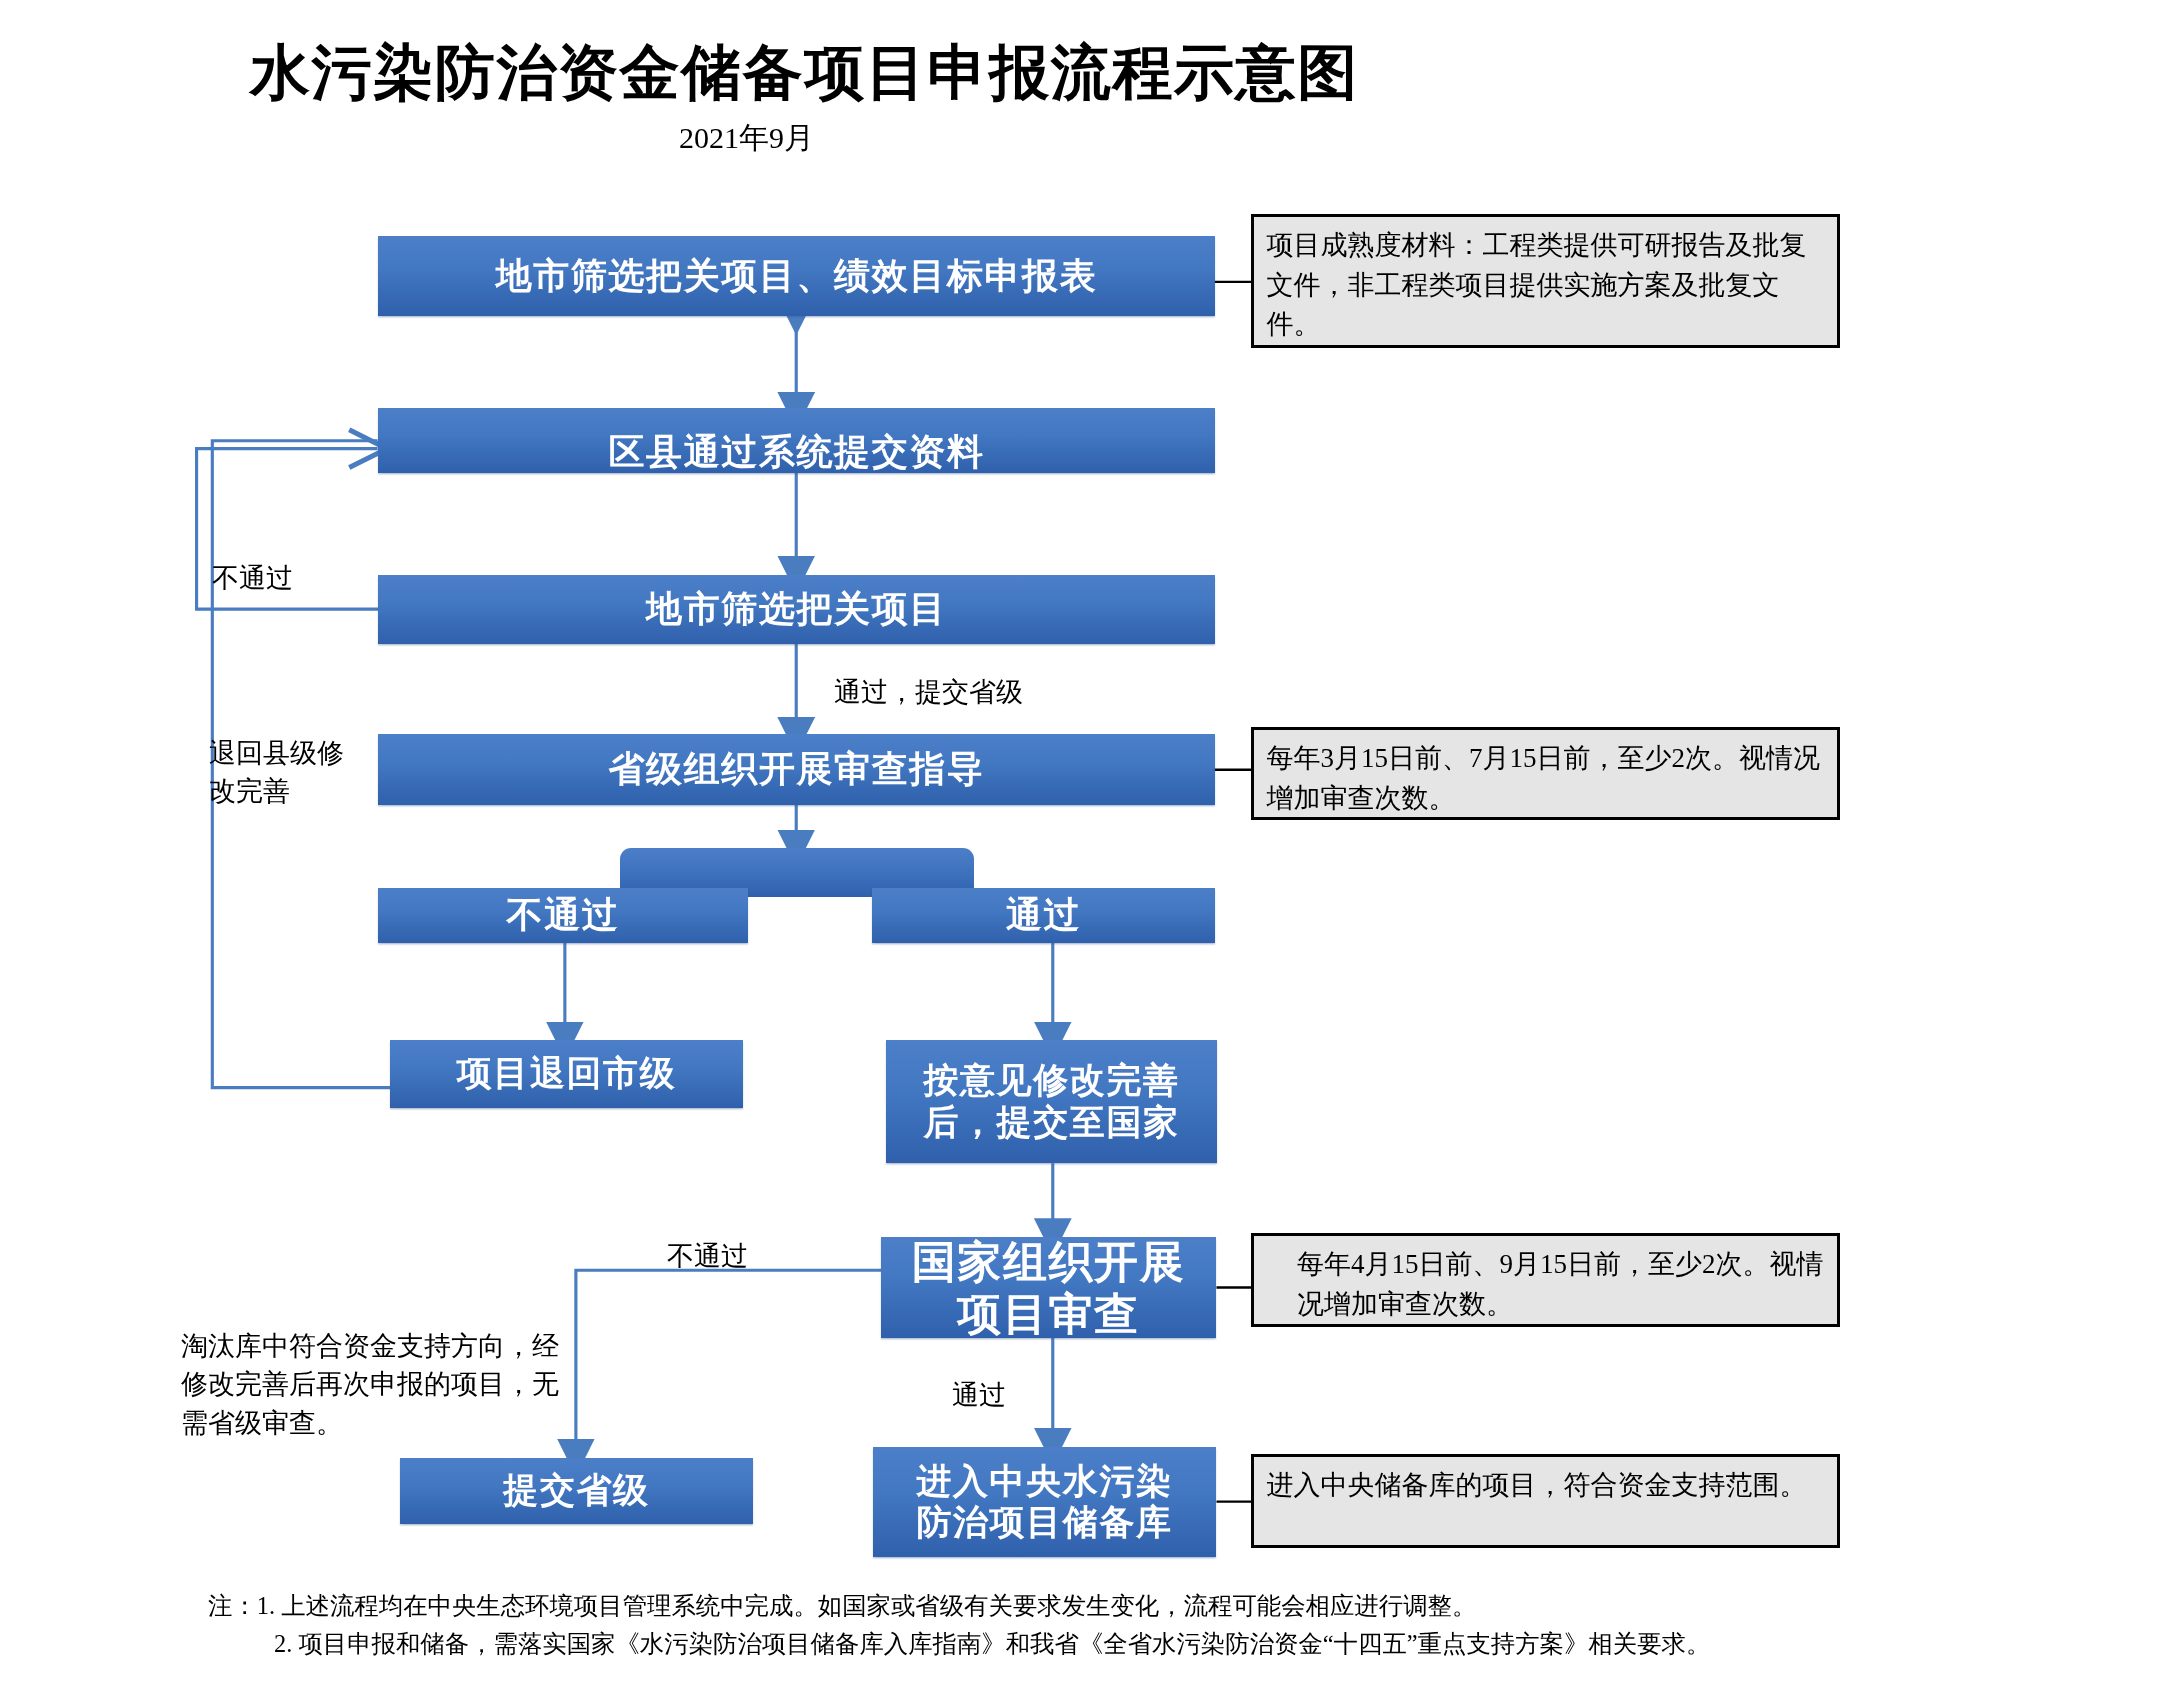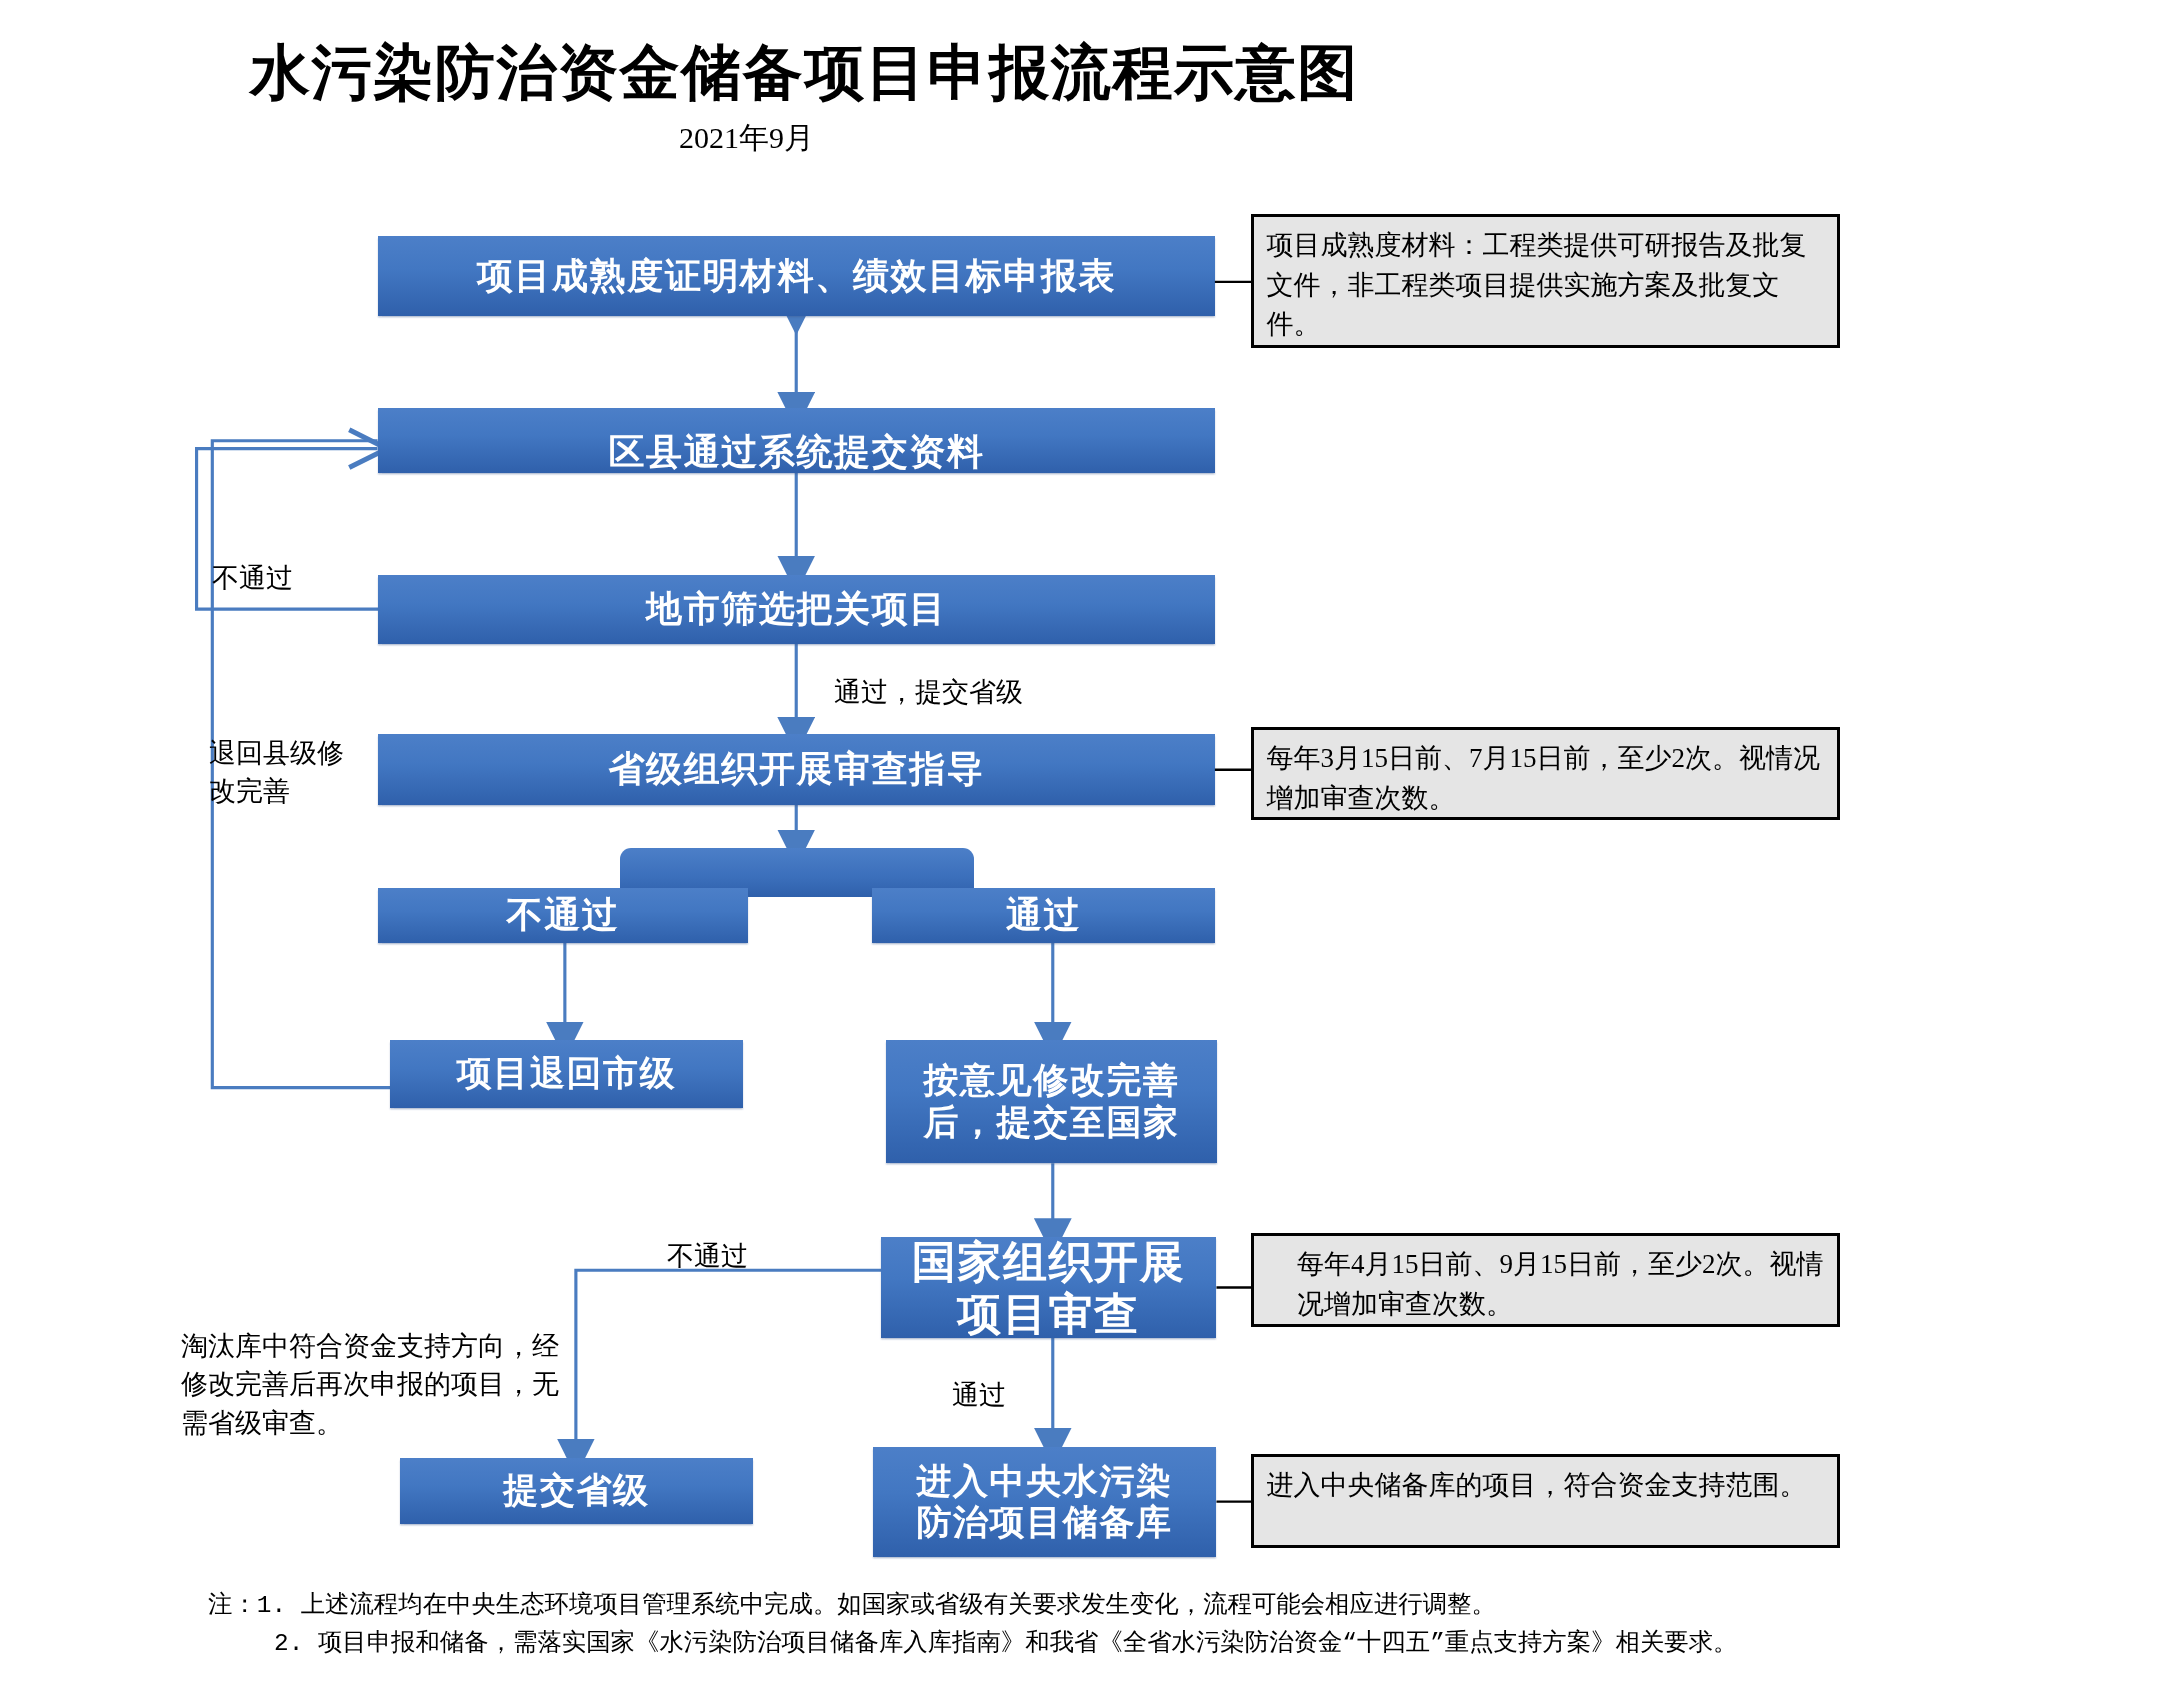--- a/index.html
+++ b/index.html
@@ -60,21 +60,21 @@
     color:#000;
     font-family:"Liberation Serif","DejaVu Serif",serif;
     font-size:27px;line-height:1.42;
     white-space:pre-line;
   }
 
   
   .foot{
     position:absolute;
     color:#000;
-    font-family:Liberation Mono, monospace;
+    font-family:Liberation Serif, serif;
     font-size:24.4px;line-height:1.5;white-space:nowrap;
   }
 
   svg.wires{position:absolute;left:0;top:0;width:2183px;height:1700px;
             pointer-events:none;}
 </style>
 </head>
 <body>
 
 <div id="canvas">
@@ -134,21 +134,21 @@
     <g>
       <path d="M478,774 L232,774 L232,570 L462,570" fill="none" stroke="#4a7cc0" stroke-width="4" marker-end="url(#ahopen)"></path>
     </g>
 
     <g>
       <path d="M478,1382 L252,1382 L252,560 L462,560" fill="none" stroke="#4a7cc0" stroke-width="4"></path>
     </g>
   </svg>
 
   <div class="pbox" style="left:364px;top:236px;width:837px;height:80px;font-size:36px;">
-    <span>项目成熟度证明材料、绩效目标申报表</span>
+    <span>地市筛选把关项目、绩效目标申报表</span>
   </div>
 
   <div class="pbox" style="left:364px;top:408px;width:837px;height:65px;font-size:36px;align-items:flex-end;">
     <span>区县通过系统提交资料</span>
   </div>
 
   <div class="pbox" style="left:364px;top:575px;width:837px;height:69px;font-size:36px;">
     <span>地市筛选把关项目</span>
   </div>
 

